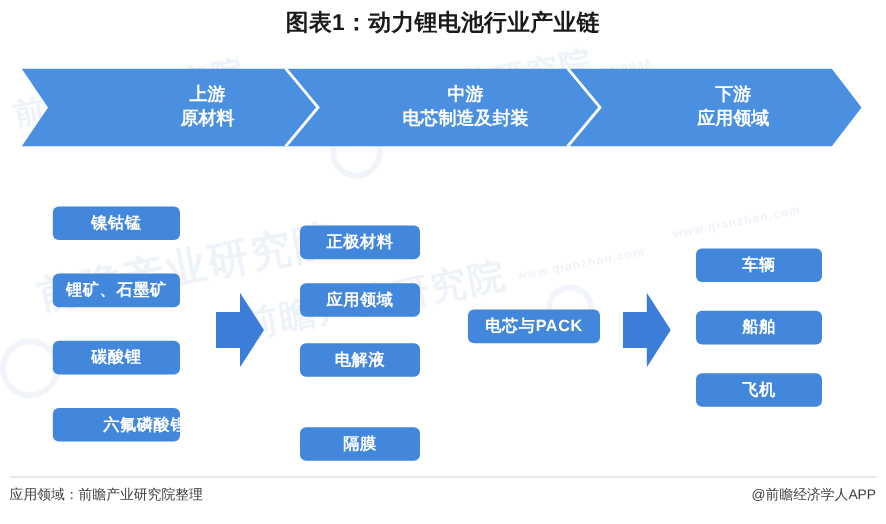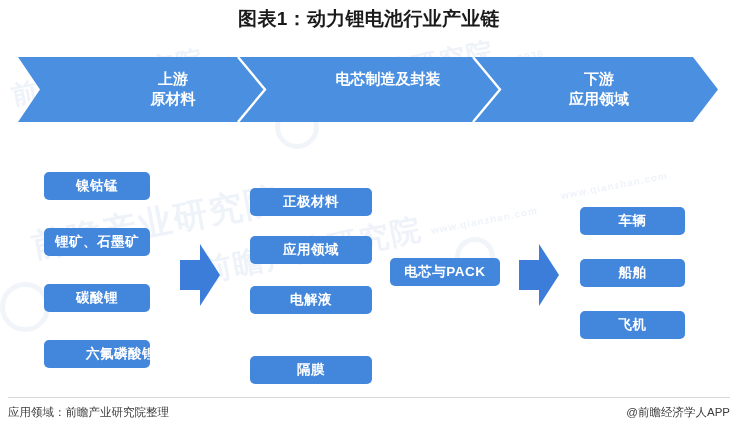--- a/index.html
+++ b/index.html
@@ -73,21 +73,21 @@
     color: #ffffff;
     font-weight: bold;
     line-height: 1.32;
     white-space: nowrap;
     pointer-events: none;
   }
   .banner-seg-label .ln1 { font-size: 15px; display: block; }
   .banner-seg-label .ln2 { font-size: 15px; display: block; }
   .seg-1 { left: 60px;  top: 12px; width: 190px; }
   .seg-2 { left: 275px; top: 12px; width: 190px; }
-  .seg-3 { left: 486px; top: 12px; width: 190px; }
+  .seg-3 { left: 498px; top: 12px; width: 190px; }
 
   
   .node {
     position: absolute;
     background: #4287dc;
     border-radius: 5px;
     color: #ffffff;
     font-size: 13.5px;
     font-weight: bold;
     display: flex;
@@ -99,21 +99,21 @@
   }
 
   
   .c1 { left: 44px;  width: 106px; height: 28px; }
   .c1-0 { top: 172px; }
   .c1-1 { top: 228px; }
   .c1-2 { top: 284px; text-align: center; }
   .c1-3 { top: 340px; padding-left: 48px; }
 
   
-  .c2 { left: 250px; width: 122px; height: 28px; }
+  .c2 { left: 250px; width: 100px; height: 28px; }
   .c2-0 { top: 188px; }
   .c2-1 { top: 236px; }
   .c2-2 { top: 286px; }
   .c2-3 { top: 336px; margin-top: 20px; }
 
   
   .c3 { left: 390px; top: 258px; width: 110px; height: 28px; }
 
   
   .c4 { left: 580px; width: 105px; height: 28px; }
@@ -183,20 +183,21 @@
 
     <path d="M455,0 L482,32.5 L455,65" fill="none" stroke="#ffffff" stroke-width="2.4"></path>
   </svg>
 
   <div class="banner-seg-label seg-1">
     <span class="ln1">上游</span>
     <span class="ln2">原材料</span>
   </div>
 
   <div class="banner-seg-label seg-2">
+    <span class="ln1">中游</span>
     <span class="ln2">电芯制造及封装</span>
   </div>
 
   <div class="banner-seg-label seg-3">
     <span class="ln1">下游</span>
     <span class="ln2">应用领域</span>
   </div>
 </div>
 
 <div class="node c1 c1-0">镍钴锰</div>

